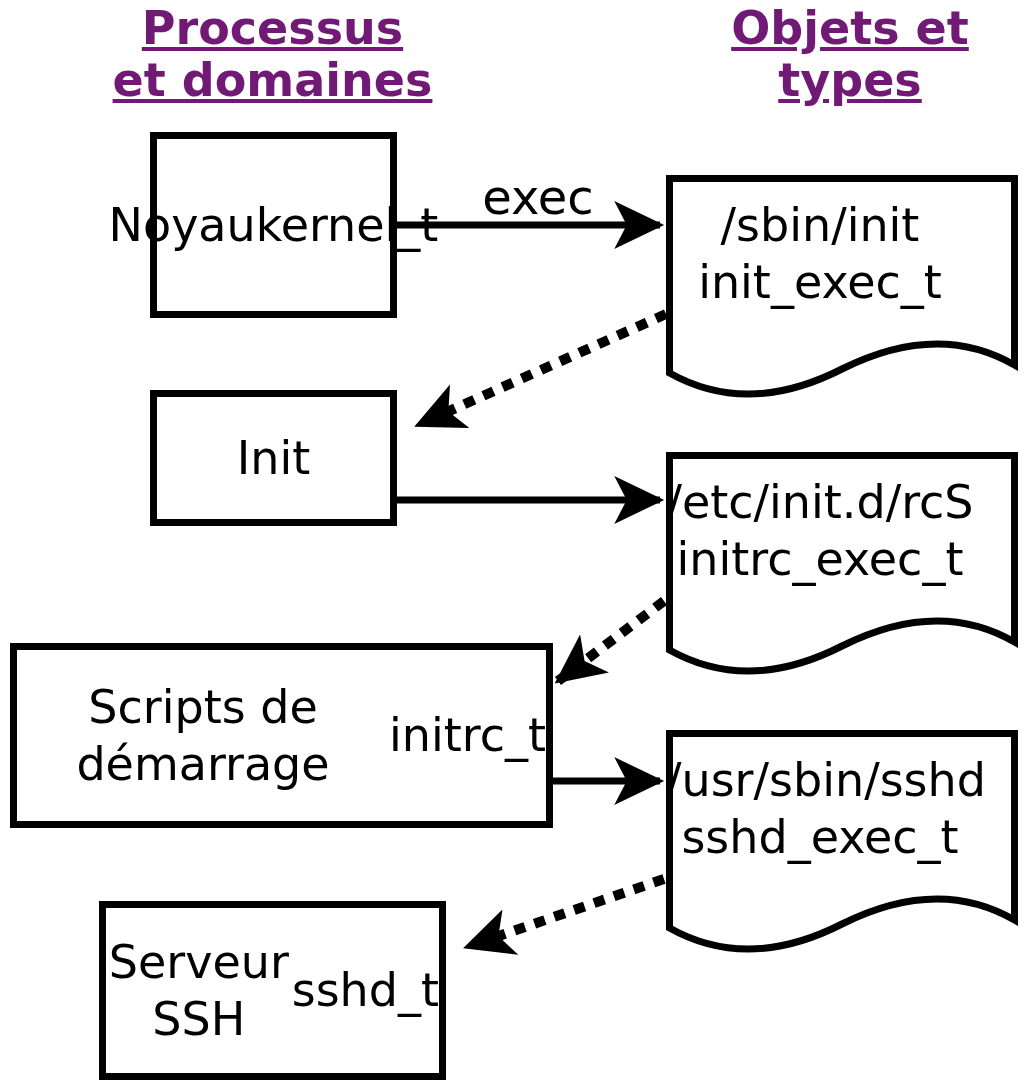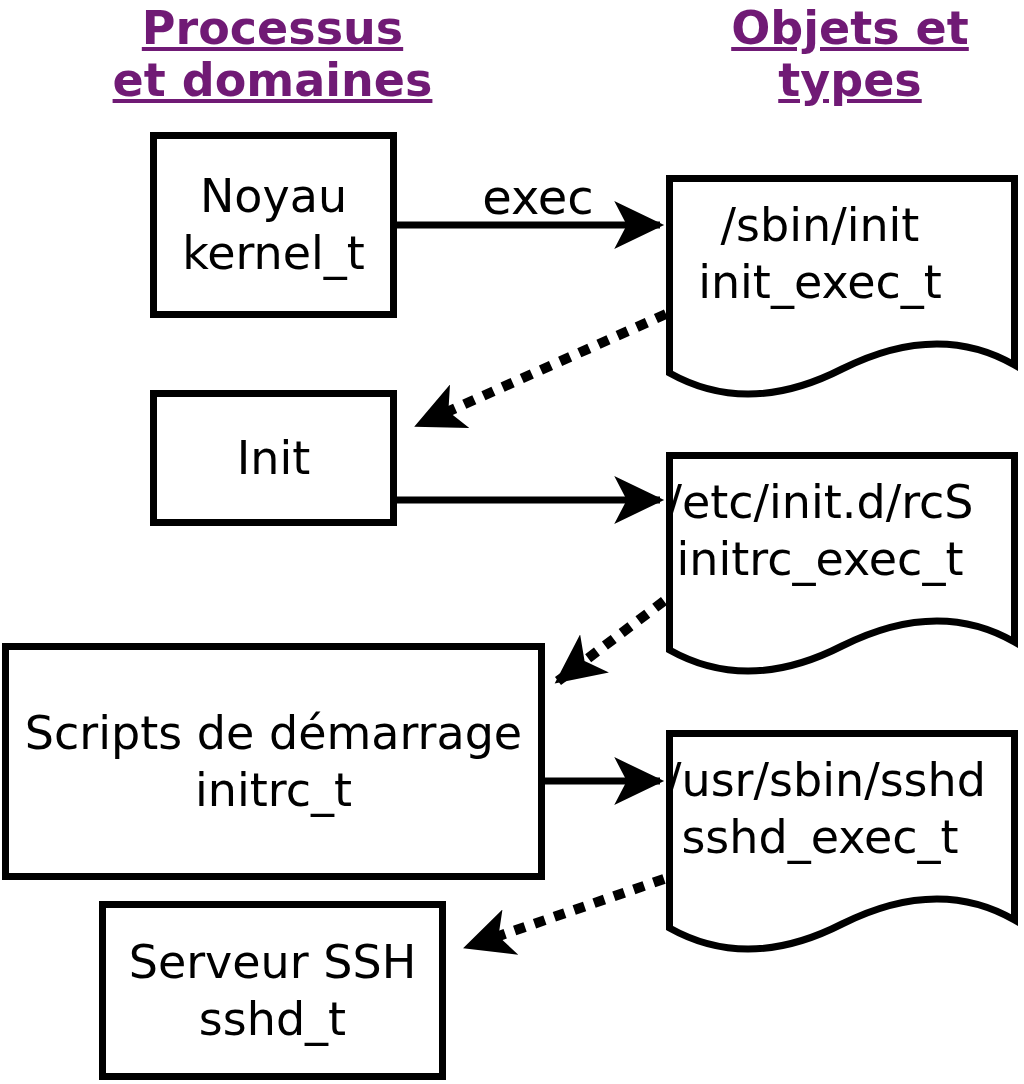--- a/index.html
+++ b/index.html
@@ -29,31 +29,30 @@
   }
   .col-title.left  { left: 60px;  width: 425px; }
   .col-title.right { left: 640px; width: 420px; }
 
   .pbox {
     position: absolute;
     box-sizing: border-box;
     border: 7px solid #000;
     background: #fff;
     display: flex;
-    flex-direction: column;
     align-items: center;
     justify-content: center;
     text-align: center;
     font-size: 46px;
     line-height: 57px;
     z-index: 2;
   }
   .pbox.kernel { left: 150px; top: 132px; width: 247px; height: 186px; }
   .pbox.init   { left: 150px; top: 390px; width: 247px; height: 136px; }
-  .pbox.initrc { left: 2px;   top: 643px; width: 543px; height: 237px; }
+  .pbox.initrc { left: 10px;   top: 643px; width: 543px; height: 185px; }
   .pbox.sshd   { left: 99px;  top: 901px; width: 347px; height: 179px; }
 
   .doc {
     position: absolute;
     left: 666px;
     width: 308px;
     height: 230px;
     z-index: 2;
   }
   .doc.d1 { top: 175px; }

